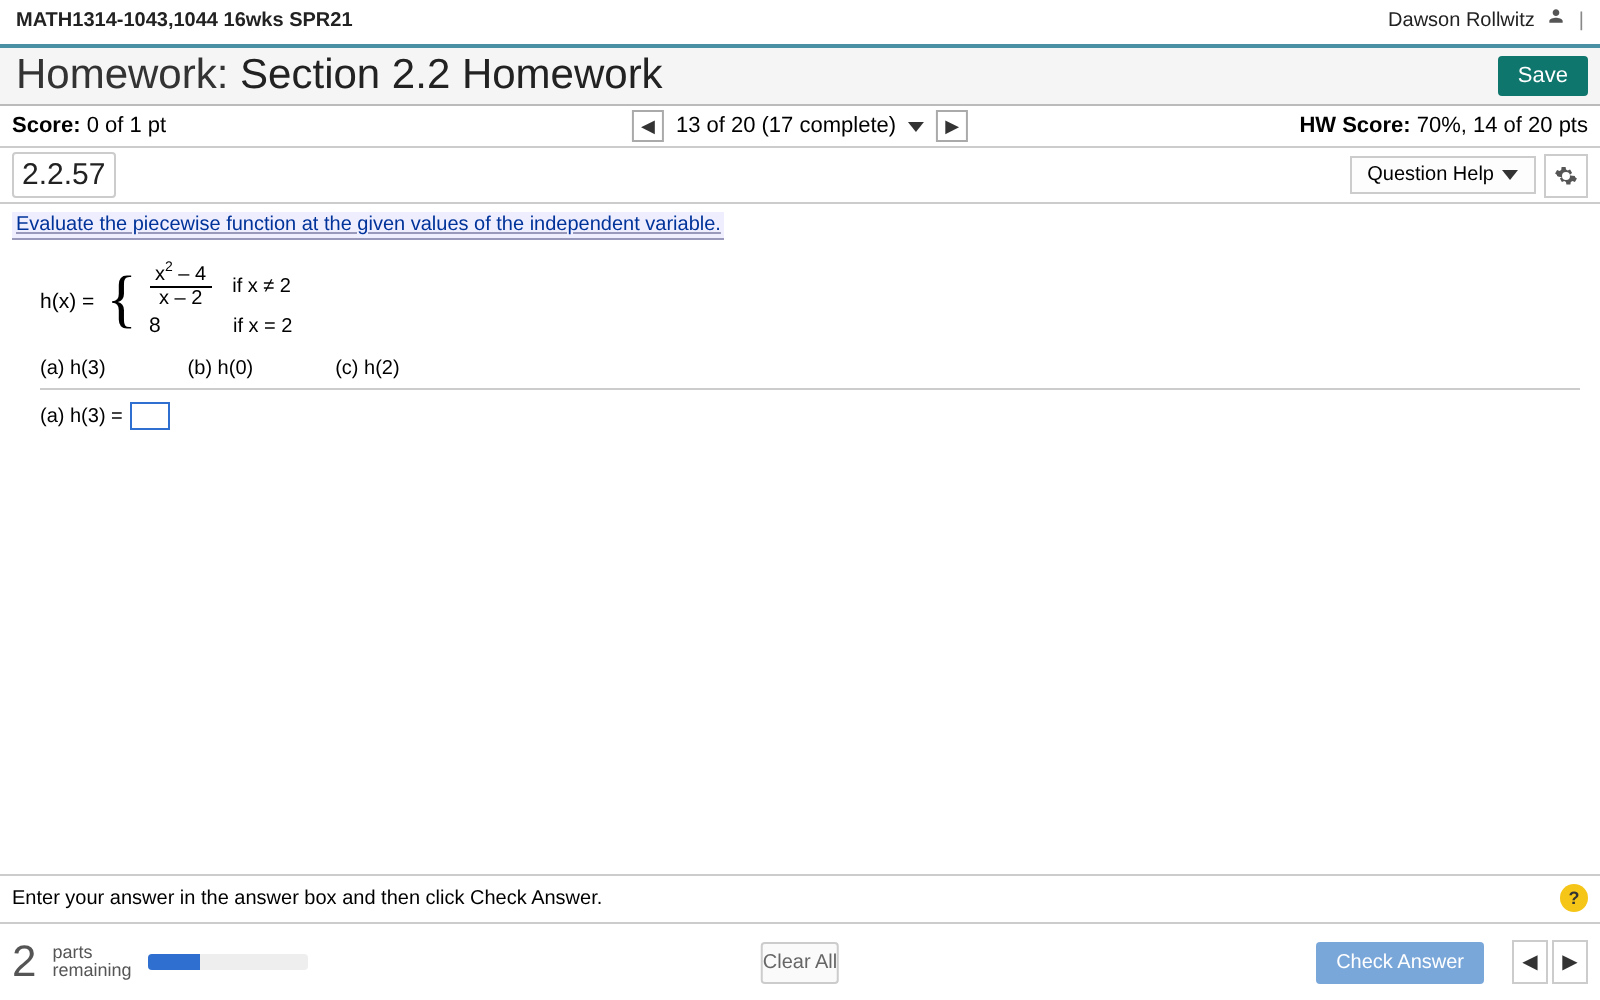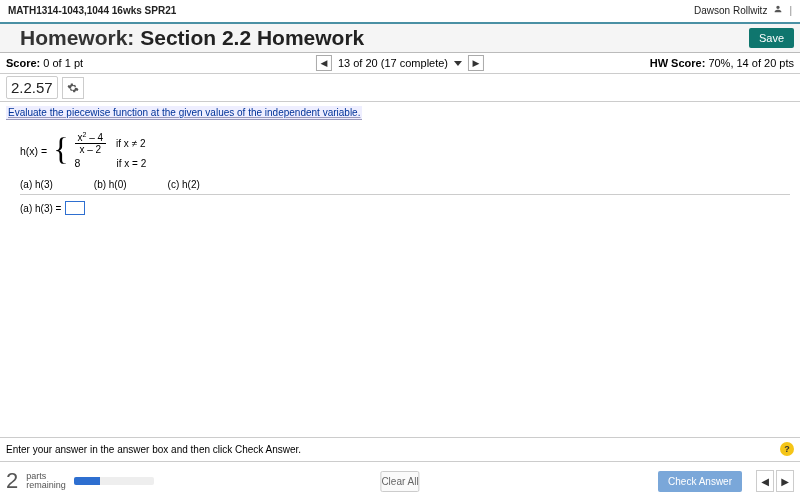--- a/index.html
+++ b/index.html
@@ -4,21 +4,21 @@
 <style>
   * { box-sizing: border-box; }
   html, body { margin:0; padding:0; width:800px; height:500px; font-family: Arial, Helvetica, sans-serif; background:#fff; color:#000; overflow:hidden; }
   .topbar { height:22px; line-height:22px; font-size:10px; padding:0 8px; color:#222; display:flex; }
   .topbar-left { font-weight:bold; }
   .topbar-right { margin-left:auto; display:flex; align-items:center; gap:6px; }
   .topbar-right .sep { color:#888; }
   .topbar-right svg { width:10px; height:10px; fill:#555; }
   .hr1 { height:2px; background:linear-gradient(#4a90a4,#4a90a4); }
   .hwbar { display:flex; align-items:center; border-bottom:1px solid #bbb; background:#f5f5f5; }
-  .hwtitle { font-size:21px; font-weight:bold; padding:2px 20px; color:#222; }
+  .hwtitle { font-size:21px; font-weight:normal; padding:2px 8px; color:#222; }
   .hwtitle .lbl { color:#333; }
   .save-btn { margin-left:auto; margin-right:6px; background:#0f766e; color:#fff; border:none; font-size:11px; padding:4px 10px; border-radius:2px; cursor:pointer; }
   .scorebar { display:flex; align-items:center; font-size:11px; padding:4px 6px; border-bottom:1px solid #ccc; }
   .scorebar .left b { font-weight:bold; }
   .scorebar .mid { position:absolute; left:50%; transform:translateX(-50%); display:flex; align-items:center; gap:6px; }
   .navbtn { width:16px; height:16px; border:1px solid #aaa; display:inline-flex; align-items:center; justify-content:center; background:#fff; cursor:pointer; font-size:9px; color:#333; }
   .scorebar .right { margin-left:auto; }
   .qbar { display:flex; align-items:center; border-bottom:1px solid #ccc; padding:2px 6px; }
   .qnum { font-size:15px; color:#222; padding:2px 4px; border:1px solid #ccc; border-radius:2px; background:#fff; min-width:40px;}
   .qhelp { margin-left:auto; font-size:10px; border:1px solid #ccc; padding:3px 8px; background:#fdfdfd; display:flex; align-items:center; gap:4px; cursor:pointer;}
@@ -90,20 +90,24 @@
     <span class="navbtn">▶</span>
   </span>
   <span class="right">
     <b>HW Score:</b>
     <span>70%, 14 of 20 pts</span>
   </span>
 </div>
 
 <div class="qbar">
   <span class="qnum">2.2.57</span>
+  <span class="qhelp">
+    <span>Question Help</span>
+    <span class="tri-down"></span>
+  </span>
   <span class="gear">
     <svg viewBox="0 0 24 24">
         <path d="M12 8a4 4 0 100 8 4 4 0 000-8zm9 4a7 7 0 01-.1 1l2 1.6-2 3.4-2.4-1a7 7 0 01-1.7 1l-.4 2.6h-4l-.4-2.6a7 7 0 01-1.7-1l-2.4 1-2-3.4 2-1.6A7 7 0 013 12a7 7 0 01.1-1l-2-1.6 2-3.4 2.4 1a7 7 0 011.7-1L7.6 3h4l.4 2.6a7 7 0 011.7 1l2.4-1 2 3.4-2 1.6c.1.3.1.7.1 1z"></path>
       </svg>
   </span>
 </div>
 
 <div class="instr">Evaluate the piecewise function at the given values of the independent variable.</div>
 
 <div class="problem">

